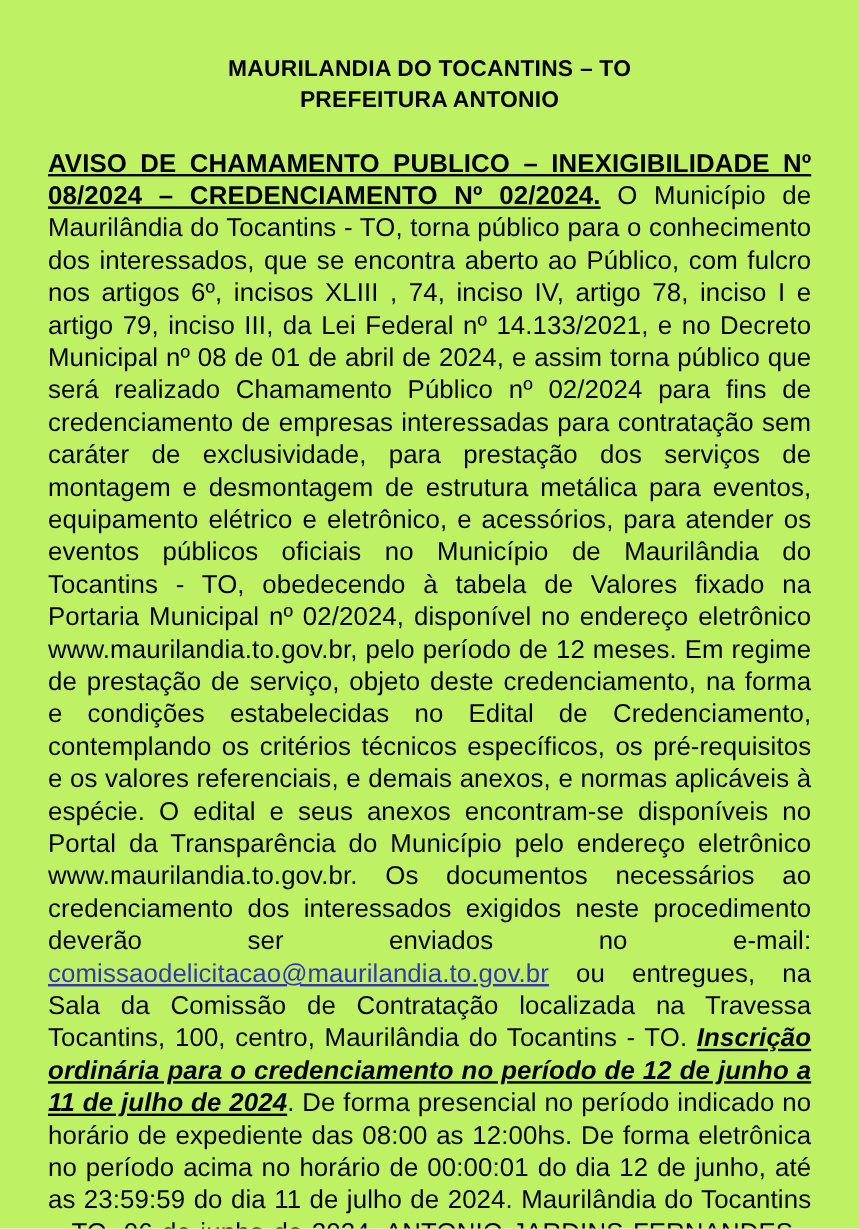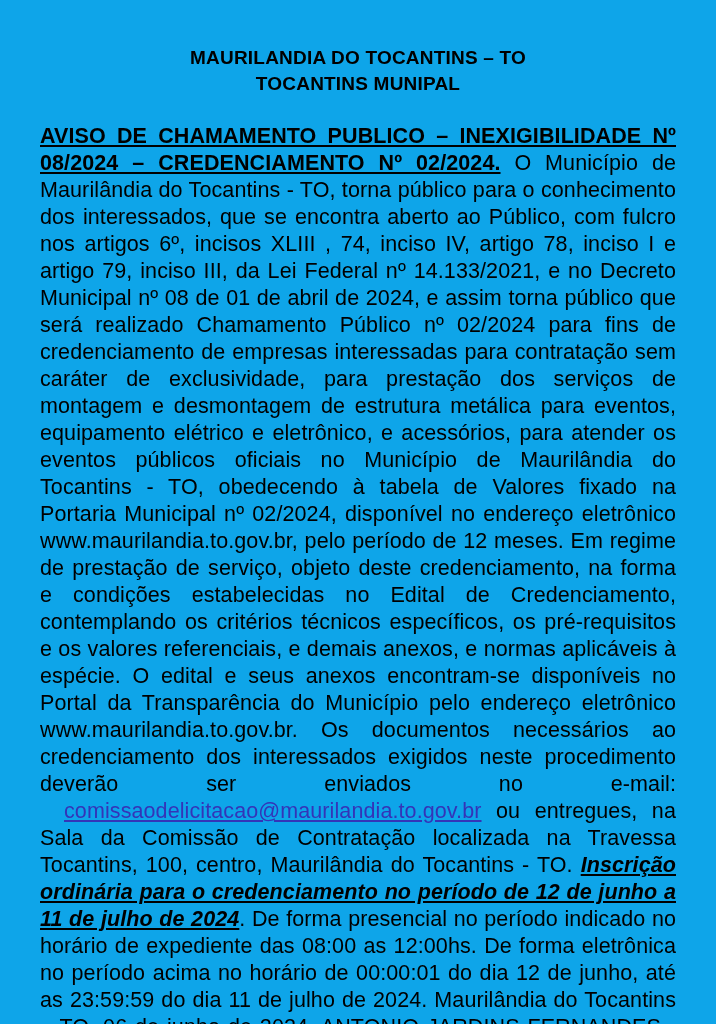--- a/index.html
+++ b/index.html
@@ -4,21 +4,21 @@
 <style>
   html, body {
     margin: 0;
     padding: 0;
     background: #ffffff;
   }
   .page {
     position: relative;
     width: 716px;
     height: 1024px;
-    background: #0ea5e9;
+    background: #bef264;
     overflow: hidden;
     font-family: "Liberation Sans", sans-serif;
     color: #000000;
     box-sizing: border-box;
   }
   .doc-header {
     padding-top: 45px;
     text-align: center;
     font-weight: bold;
     font-size: 19px;
@@ -33,33 +33,32 @@
     letter-spacing: 0.1px;
   }
   .seg-lead {
     font-weight: bold;
     text-decoration: underline;
   }
   .seg-email {
     color: #3434b8;
     text-decoration: underline;
     cursor: pointer;
-    margin-left: 24px;
   }
   .seg-highlight {
     font-weight: bold;
     font-style: italic;
     text-decoration: underline;
   }
 </style>
 </head>
 <body>
 
 <div class="page">
 
   <div class="doc-header">
     <div>MAURILANDIA DO TOCANTINS – TO</div>
-    <div>TOCANTINS MUNIPAL</div>
+    <div>PREFEITURA ANTONIO</div>
   </div>
 
   <p class="doc-body"><span class="seg-lead">AVISO DE CHAMAMENTO PUBLICO – INEXIGIBILIDADE Nº 08/2024 – CREDENCIAMENTO Nº 02/2024.</span><span> O Município de Maurilândia do Tocantins - TO, torna público para o conhecimento dos interessados, que se encontra aberto ao Público, com fulcro nos artigos 6º, incisos XLIII , 74, inciso IV, artigo 78, inciso I e artigo 79, inciso III, da Lei Federal nº 14.133/2021, e no Decreto Municipal nº 08 de 01 de abril de 2024, e assim torna público que será realizado Chamamento Público nº 02/2024 para fins de credenciamento de empresas interessadas para contratação sem caráter de exclusividade, para prestação dos serviços de montagem e desmontagem de estrutura metálica para eventos, equipamento elétrico e eletrônico, e acessórios, para atender os eventos públicos oficiais no Município de Maurilândia do Tocantins - TO, obedecendo à tabela de Valores fixado na Portaria Municipal nº 02/2024, disponível no endereço eletrônico www.maurilandia.to.gov.br,  pelo período de 12 meses. Em regime de prestação de serviço, objeto deste credenciamento, na forma e condições estabelecidas no Edital de Credenciamento, contemplando os critérios técnicos específicos, os pré-requisitos e os valores referenciais, e demais anexos, e normas aplicáveis à espécie. O edital e seus anexos encontram-se disponíveis no Portal da Transparência do Município pelo endereço eletrônico www.maurilandia.to.gov.br. Os documentos necessários ao credenciamento dos interessados exigidos neste procedimento deverão ser enviados no e-mail: </span><span class="seg-email">comissaodelicitacao@maurilandia.to.gov.br</span><span> ou entregues, na Sala da Comissão de Contratação localizada na Travessa Tocantins, 100, centro, Maurilândia do Tocantins - TO. </span><span class="seg-highlight">Inscrição ordinária para o  credenciamento no período de 12 de junho a 11 de julho de 2024</span><span>. De forma presencial no período indicado no horário de expediente das 08:00 as 12:00hs. De forma eletrônica no período acima no horário de 00:00:01 do dia 12 de junho, até as 23:59:59 do dia 11 de julho de 2024.  Maurilândia do Tocantins – TO, 06 de junho de 2024, ANTONIO JARDINS FERNANDES - SECRETARIO MUNICIPAL DE JUVENTUE, ESPORTE LAZER, CULTURA E TURISMO.</span></p>
 
 </div>
 
 </body></html>

